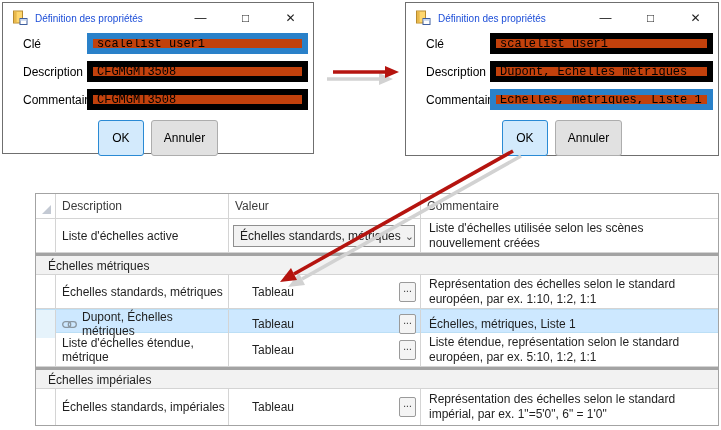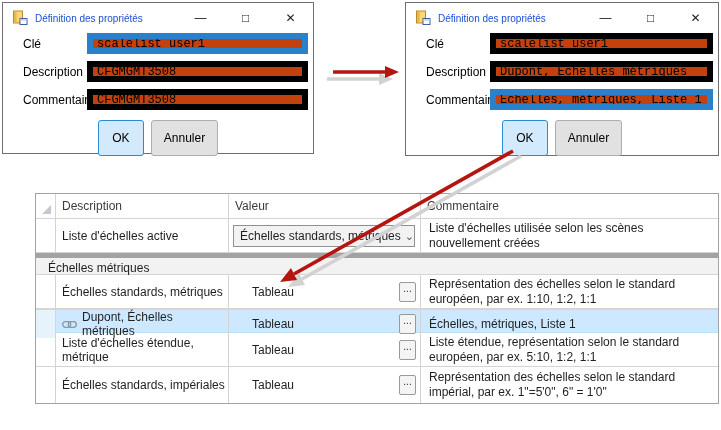--- a/index.html
+++ b/index.html
@@ -45,21 +45,21 @@
   .cell{display:flex;align-items:center;padding-left:6px;color:#1f1f1f;}
   .comment{padding:2px 8px;line-height:15px;}
   .thead{height:25px;}
   .hcell{display:flex;align-items:center;padding-left:6px;color:#3c3c3c;}
   .corner-wrap{display:flex;align-items:flex-end;justify-content:flex-end;height:100%;padding:4px;}
   .corner-tri{width:0;height:0;border-bottom:9px solid #c3c9d3;border-left:9px solid transparent;}
   .r2l{height:34px;}
   .r1l{height:24px;}
   .rlast{height:36px;border-bottom:none;}
   .section{display:block;height:22px;line-height:21px;background:#f2f2f2;
-           padding-left:12px;color:#1f1f1f;border-top:5px solid #a3a3a3;}
+           padding-left:12px;color:#1f1f1f;border-top:3px solid #a3a3a3;}
   .vcell{justify-content:space-between;padding-right:4px;margin-left:17px;}
   .ell{width:17px;height:20px;border:1px solid #9a9a9a;border-radius:2px;background:#f4f4f4;
        font-size:10px;line-height:10px;padding:0 0 6px 0;color:#333;font-family:inherit;}
   .dropdown{flex:1;height:22px;margin:0 5px 0 4px;display:flex;align-items:center;
             justify-content:space-between;padding:0 6px;background:#f2f2f2;
             border:1px solid #8f8f8f;color:#1f1f1f;white-space:nowrap;overflow:hidden;}
   .chev{color:#555;font-size:11px;margin-left:4px;}
   .sel{background:var(--selection-bg);border-top:1px solid #bcdff6;border-bottom:1px solid #bcdff6;}
   .sel .c0{background:#e6f3fb;}
   .link-icon{display:inline-flex;margin-right:5px;flex:0 0 auto;}
@@ -204,20 +204,21 @@
   <div class="trow r2l">
     <div class="c0"></div>
     <div class="c1 cell" style="padding-right:8px;">Liste d'échelles étendue, métrique</div>
     <div class="c2 cell vcell">
       <span>Tableau</span>
       <button class="ell">...</button>
     </div>
     <div class="cell comment">Liste étendue, représentation selon le standard européen, par ex. 5:10, 1:2, 1:1</div>
   </div>
 
+  <div class="trow section">Échelles impériales</div>
 
   <div class="trow rlast">
     <div class="c0"></div>
     <div class="c1 cell">Échelles standards, impériales</div>
     <div class="c2 cell vcell">
       <span>Tableau</span>
       <button class="ell">...</button>
     </div>
     <div class="cell comment">Représentation des échelles selon le standard impérial, par ex. 1"=5'0", 6" = 1'0"</div>
   </div>

